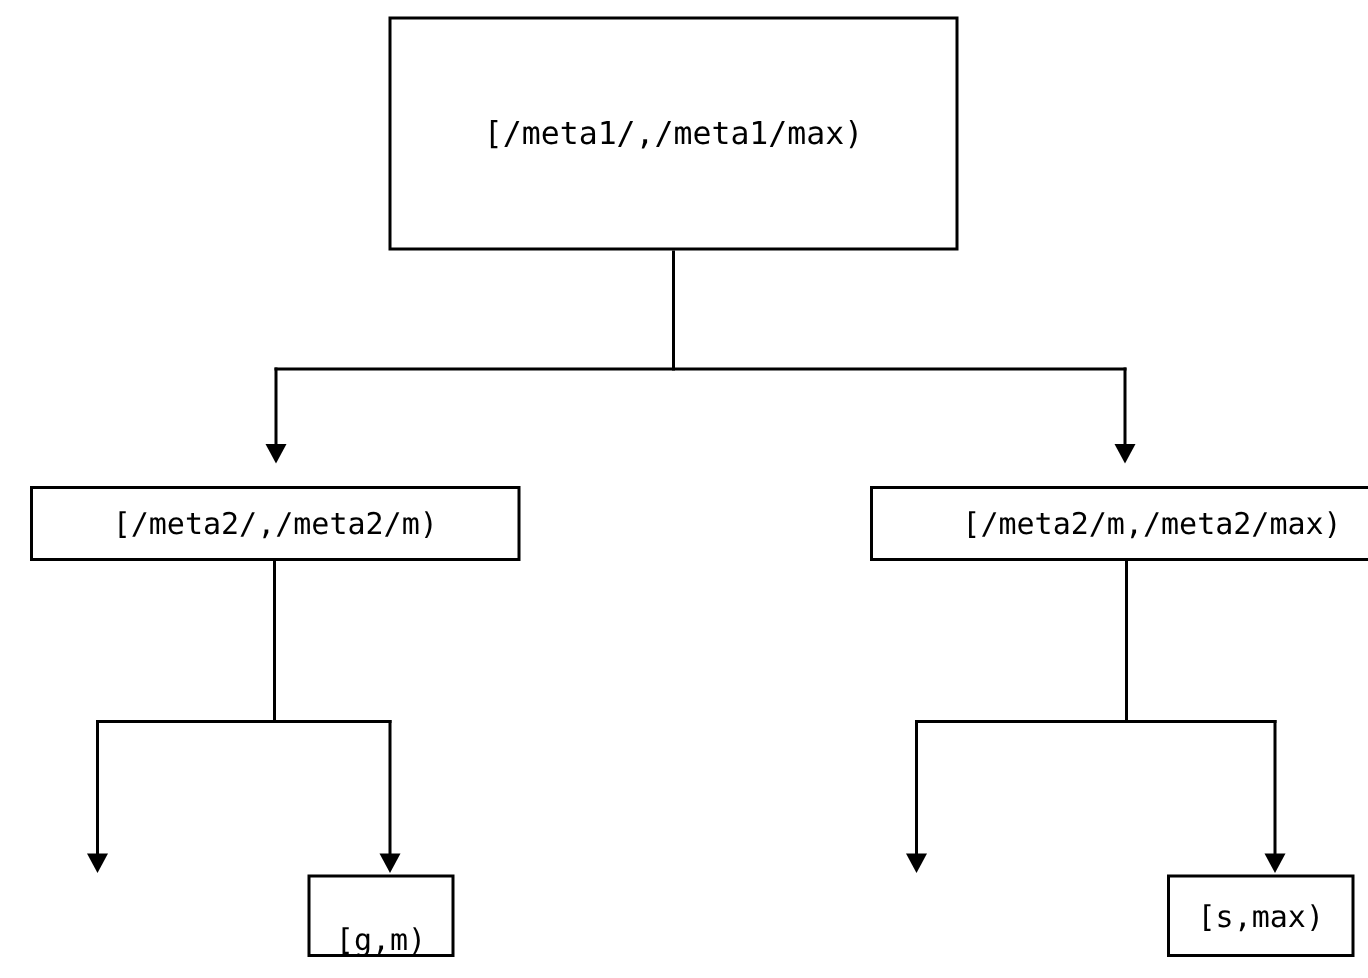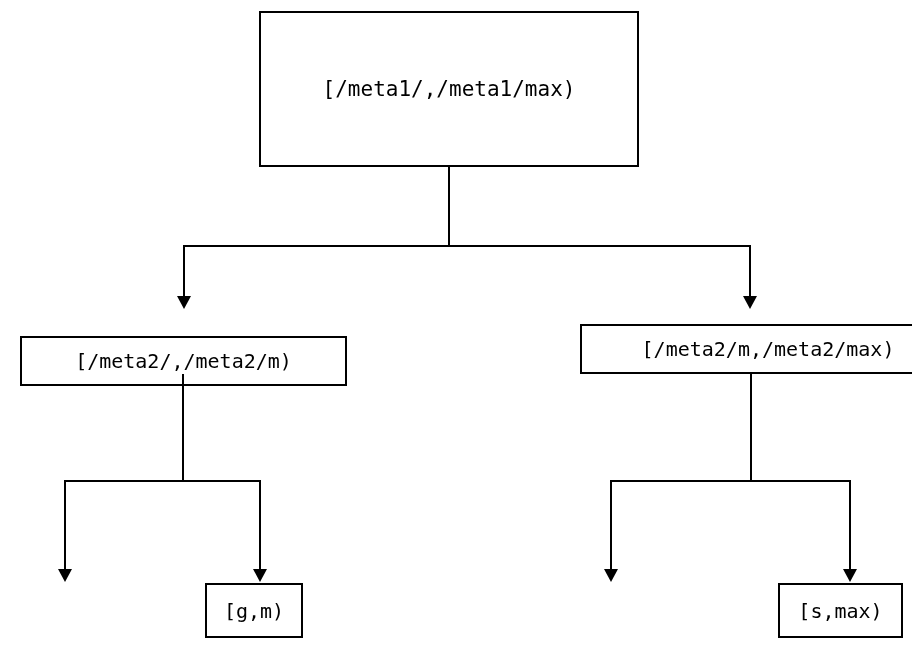--- a/index.html
+++ b/index.html
@@ -38,37 +38,36 @@
     height: 156px;
     font-size: 21px;
   }
   
   #node-mid-left {
     left: 20px;
     top: 324px;
     width: 327px;
     height: 50px;
     font-size: 20px;
-    margin-top: 12px;
   }
   #node-mid-right {
     left: 580px;
     top: 324px;
     width: 376px;
     height: 50px;
     font-size: 20px;
   }
   
   .leaf {
     top: 583px;
     height: 55px;
     font-size: 20px;
   }
   #node-leaf-ag   { left: 7px;   width: 98px; }
-  #node-leaf-gm   { left: 205px; width: 98px; }
+  #node-leaf-gm   { left: 205px; width: 98px; align-items: flex-end; }
   #node-leaf-ms   { left: 553px; width: 98px; }
   #node-leaf-smax { left: 778px; width: 125px; }
 
   
   .vline {
     position: absolute;
     width: 2px;
     background: #000000;
   }
   .hline {

